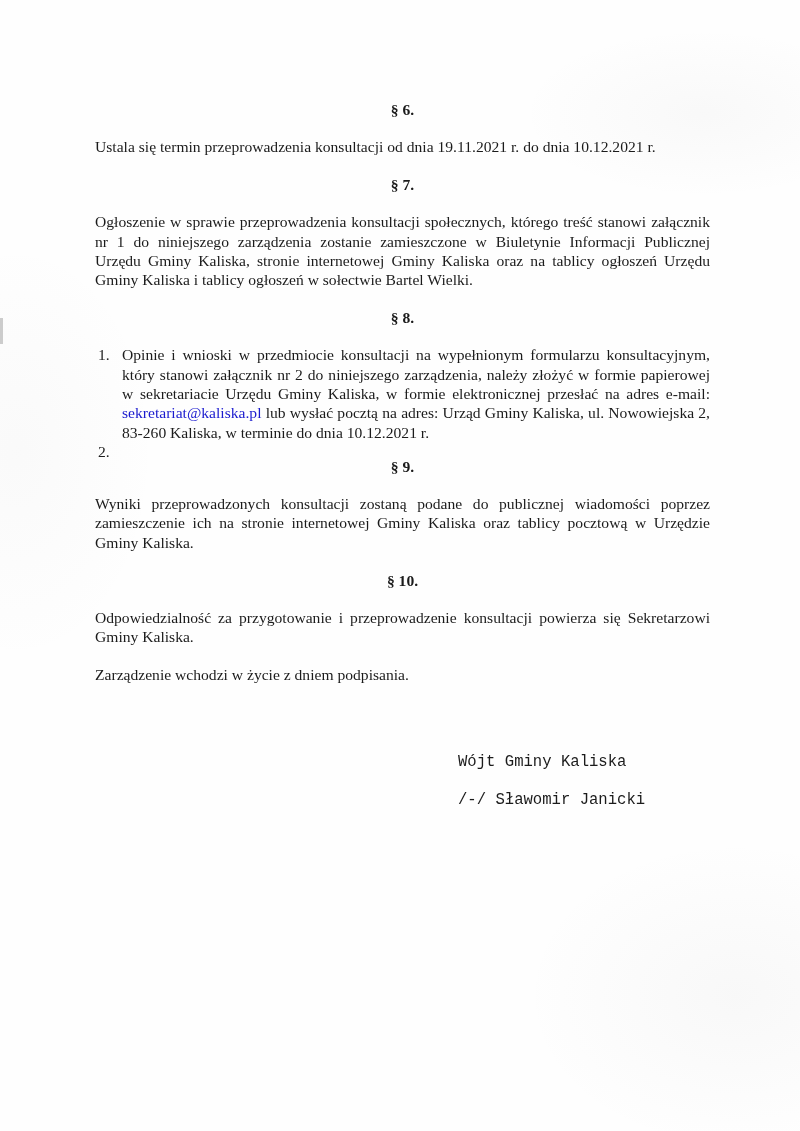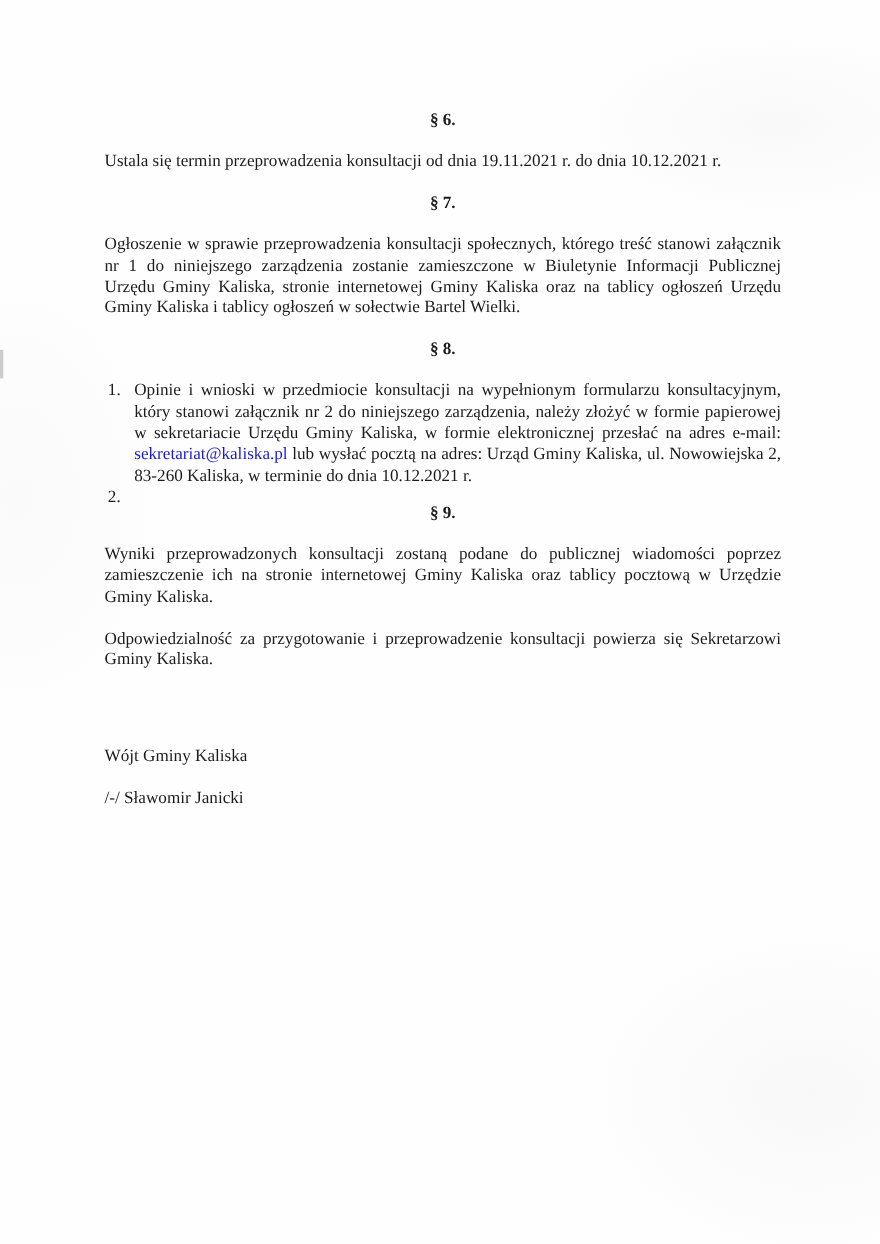--- a/index.html
+++ b/index.html
@@ -50,20 +50,22 @@
     position: absolute;
     left: 3px;
     top: 0;
   }
   .doc-link {
     color: var(--link-color, #1a1ace);
     cursor: pointer;
   }
   .signature {
     margin-top: 69px;
+    margin-left: 363px;
+    font-family: Liberation Mono, monospace;
   }
   .signature-title {
     margin: 0 0 18.5px 0;
   }
   .signature-name {
     margin: 0;
   }
   .edge-artifact {
     position: absolute;
     left: 0;
@@ -88,22 +90,24 @@
       <span class="s-list-num">1.</span><span>Opinie i wnioski w przedmiocie konsultacji na wypełnionym formularzu konsultacyjnym, który stanowi załącznik nr 2 do niniejszego zarządzenia, należy złożyć w formie papierowej w sekretariacie Urzędu Gminy Kaliska, w formie elektronicznej przesłać na adres e-mail: </span><a class="doc-link">sekretariat@kaliska.pl</a><span> lub wysłać pocztą na adres: Urząd Gminy Kaliska, ul. Nowowiejska 2, 83-260 Kaliska, w terminie do dnia 10.12.2021 r.</span>
     </li>
     <li class="s-list-item">
       <span class="s-list-num">2.</span>
     </li>
   </ol>
 
   <div class="s-heading">§ 9.</div>
   <p class="s-para">Wyniki przeprowadzonych konsultacji zostaną podane do publicznej wiadomości poprzez zamieszczenie ich na stronie internetowej Gminy Kaliska oraz tablicy pocztową w Urzędzie Gminy Kaliska.</p>
 
+  <div class="s-heading">§ 10.</div>
   <p class="s-para">Odpowiedzialność za przygotowanie i przeprowadzenie konsultacji powierza się Sekretarzowi Gminy Kaliska.</p>
 
+  <p class="s-para">Zarządzenie wchodzi w życie z dniem podpisania.</p>
 
   <div class="signature">
     <p class="signature-title">Wójt Gminy Kaliska</p>
     <p class="signature-name">/-/ Sławomir Janicki</p>
   </div>
 
   <div class="edge-artifact" style="top: 318px; height: 26px;"></div>
 </div>
 
 </body></html>

